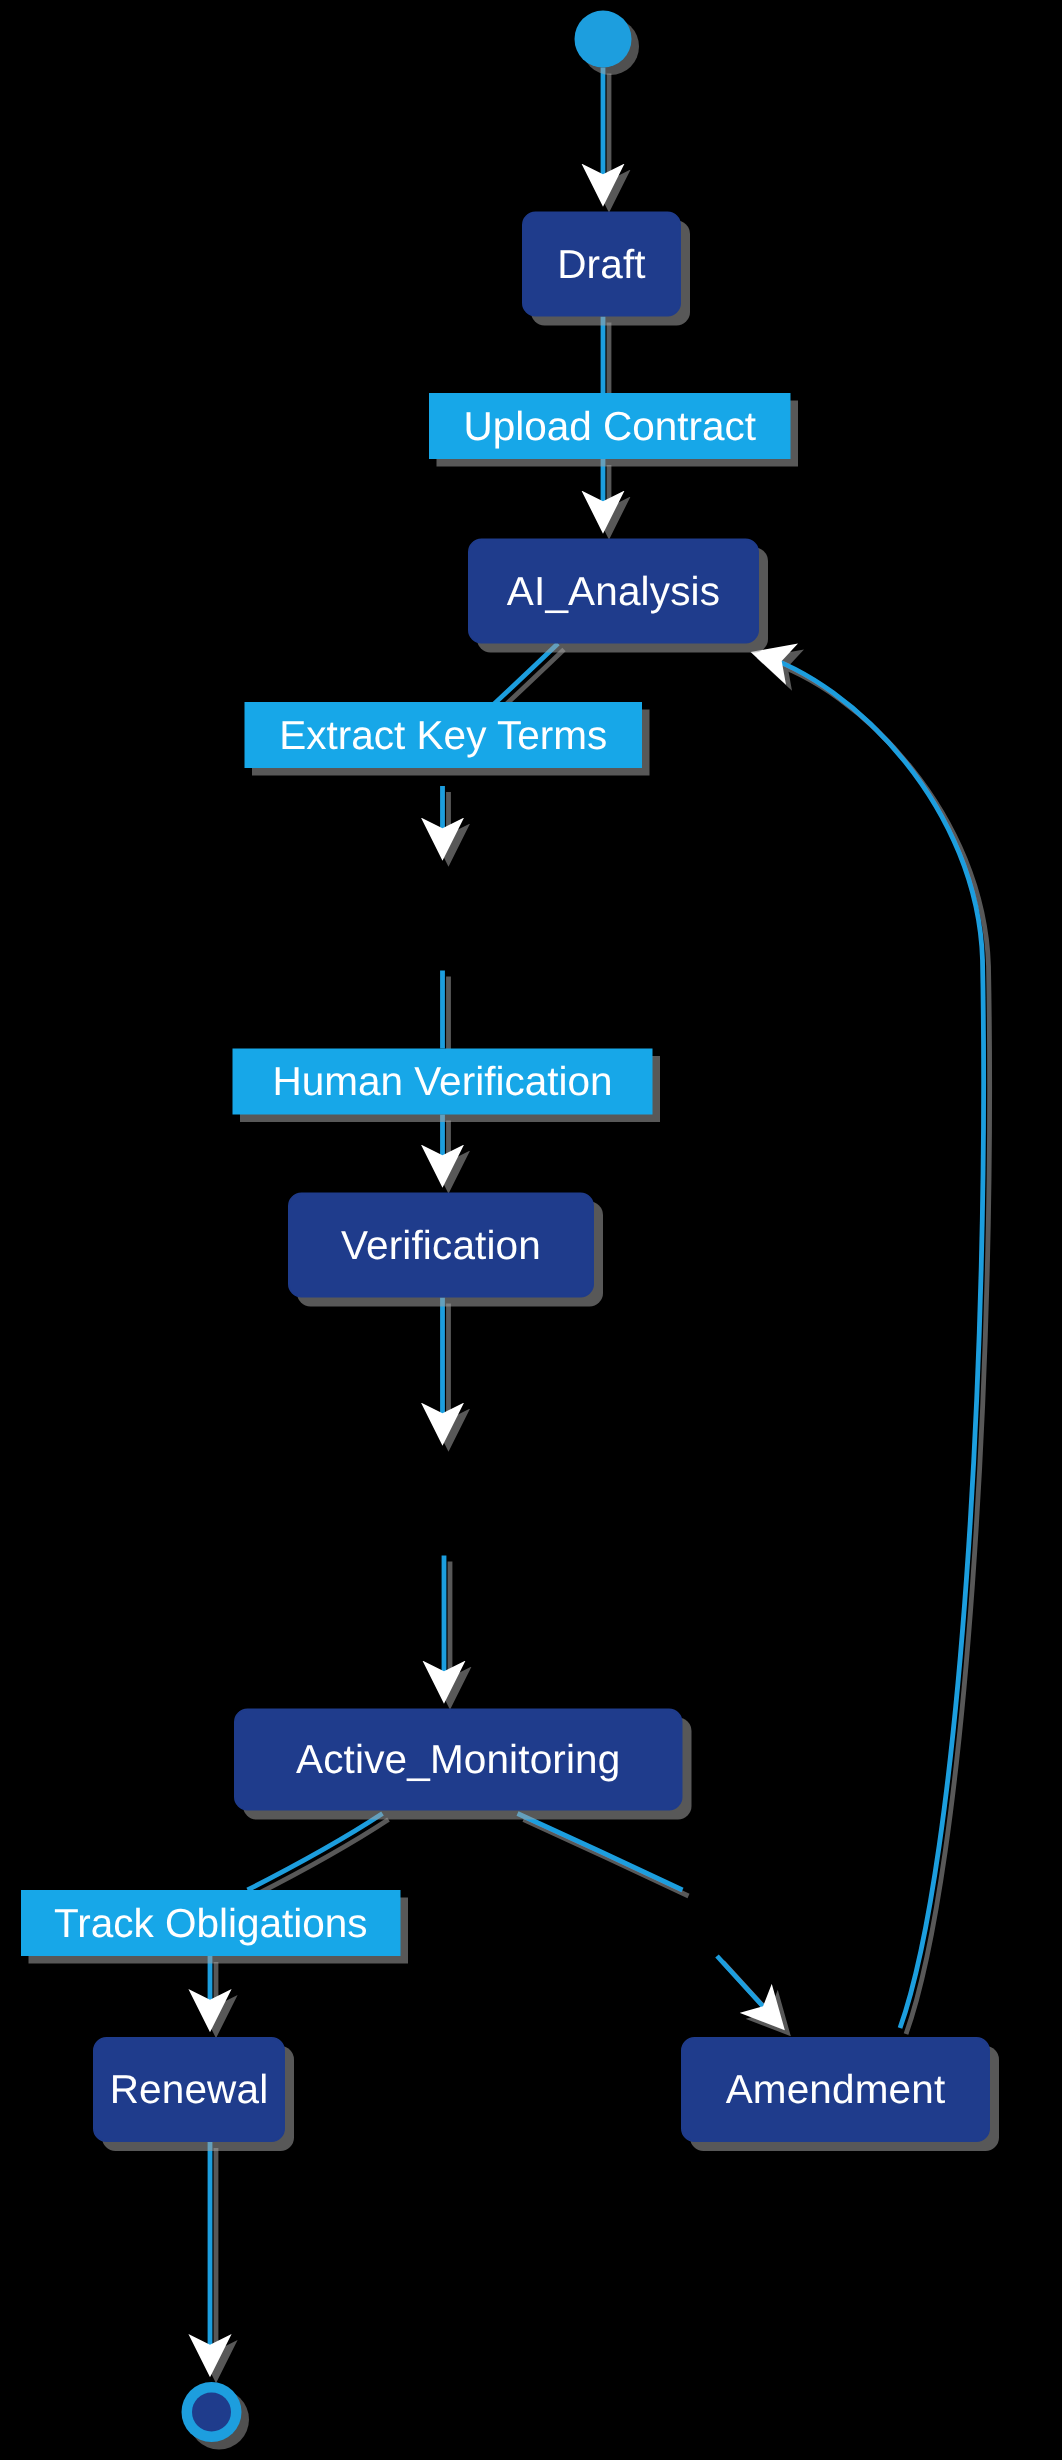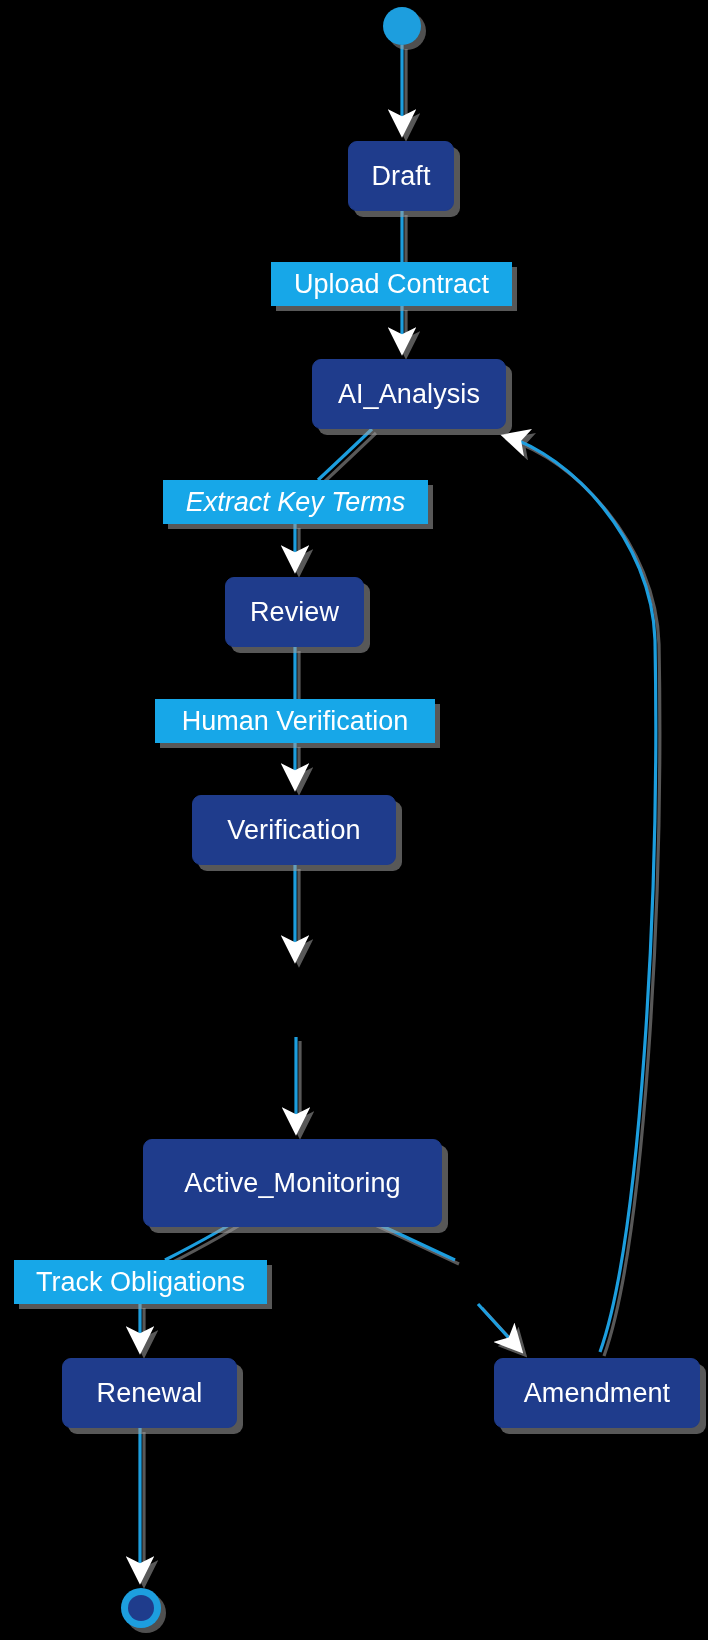--- a/index.html
+++ b/index.html
@@ -116,50 +116,47 @@
   <div class="start-state" style="left:383px; top:7px; width:38px; height:38px;"></div>
 
   <div class="state-node" style="left:348px; top:141px; width:106px; height:70px;">
     <span class="state-node-label">Draft</span>
   </div>
 
   <div class="state-node" style="left:312px; top:359px; width:194px; height:70px;">
     <span class="state-node-label">AI_Analysis</span>
   </div>
 
-  <div class="state-node" style="left:225px; top:577px; width:139px; height:70px;">
-    <span class="state-node-label">Review</span>
-  </div>
 
   <div class="state-node" style="left:192px; top:795px; width:204px; height:70px;">
     <span class="state-node-label">Verification</span>
   </div>
 
 
-  <div class="state-node" style="left:143px; top:1139px; width:299px; height:88px;">
+  <div class="state-node" style="left:156px; top:1139px; width:299px; height:68px;">
     <span class="state-node-label">Active_Monitoring</span>
   </div>
 
-  <div class="state-node" style="left:62px; top:1358px; width:175px; height:70px;">
+  <div class="state-node" style="left:62px; top:1358px; width:128px; height:70px;">
     <span class="state-node-label">Renewal</span>
   </div>
 
-  <div class="state-node" style="left:454px; top:1358px; width:206px; height:70px;margin-left:40px;">
+  <div class="state-node" style="left:454px; top:1358px; width:206px; height:70px;">
     <span class="state-node-label">Amendment</span>
   </div>
 
   <div class="end-state-outer" style="left:121px; top:1588px; width:40px; height:40px;">
     <div class="end-state-inner" style="width:26px; height:26px;"></div>
   </div>
 
-  <div class="edge-label" style="left:271px; top:262px; width:241px;">
+  <div class="edge-label" style="left:286px; top:262px; width:241px;">
     <span class="edge-label-text">Upload Contract</span>
   </div>
 
-  <div class="edge-label" style="left:163px; top:480px; width:265px;font-style:italic;">
+  <div class="edge-label" style="left:163px; top:468px; width:265px;">
     <span class="edge-label-text">Extract Key Terms</span>
   </div>
 
   <div class="edge-label" style="left:155px; top:699px; width:280px;">
     <span class="edge-label-text">Human Verification</span>
   </div>
 
   <div class="edge-label" style="left:14px; top:1260px; width:253px;">
     <span class="edge-label-text">Track Obligations</span>
   </div>

